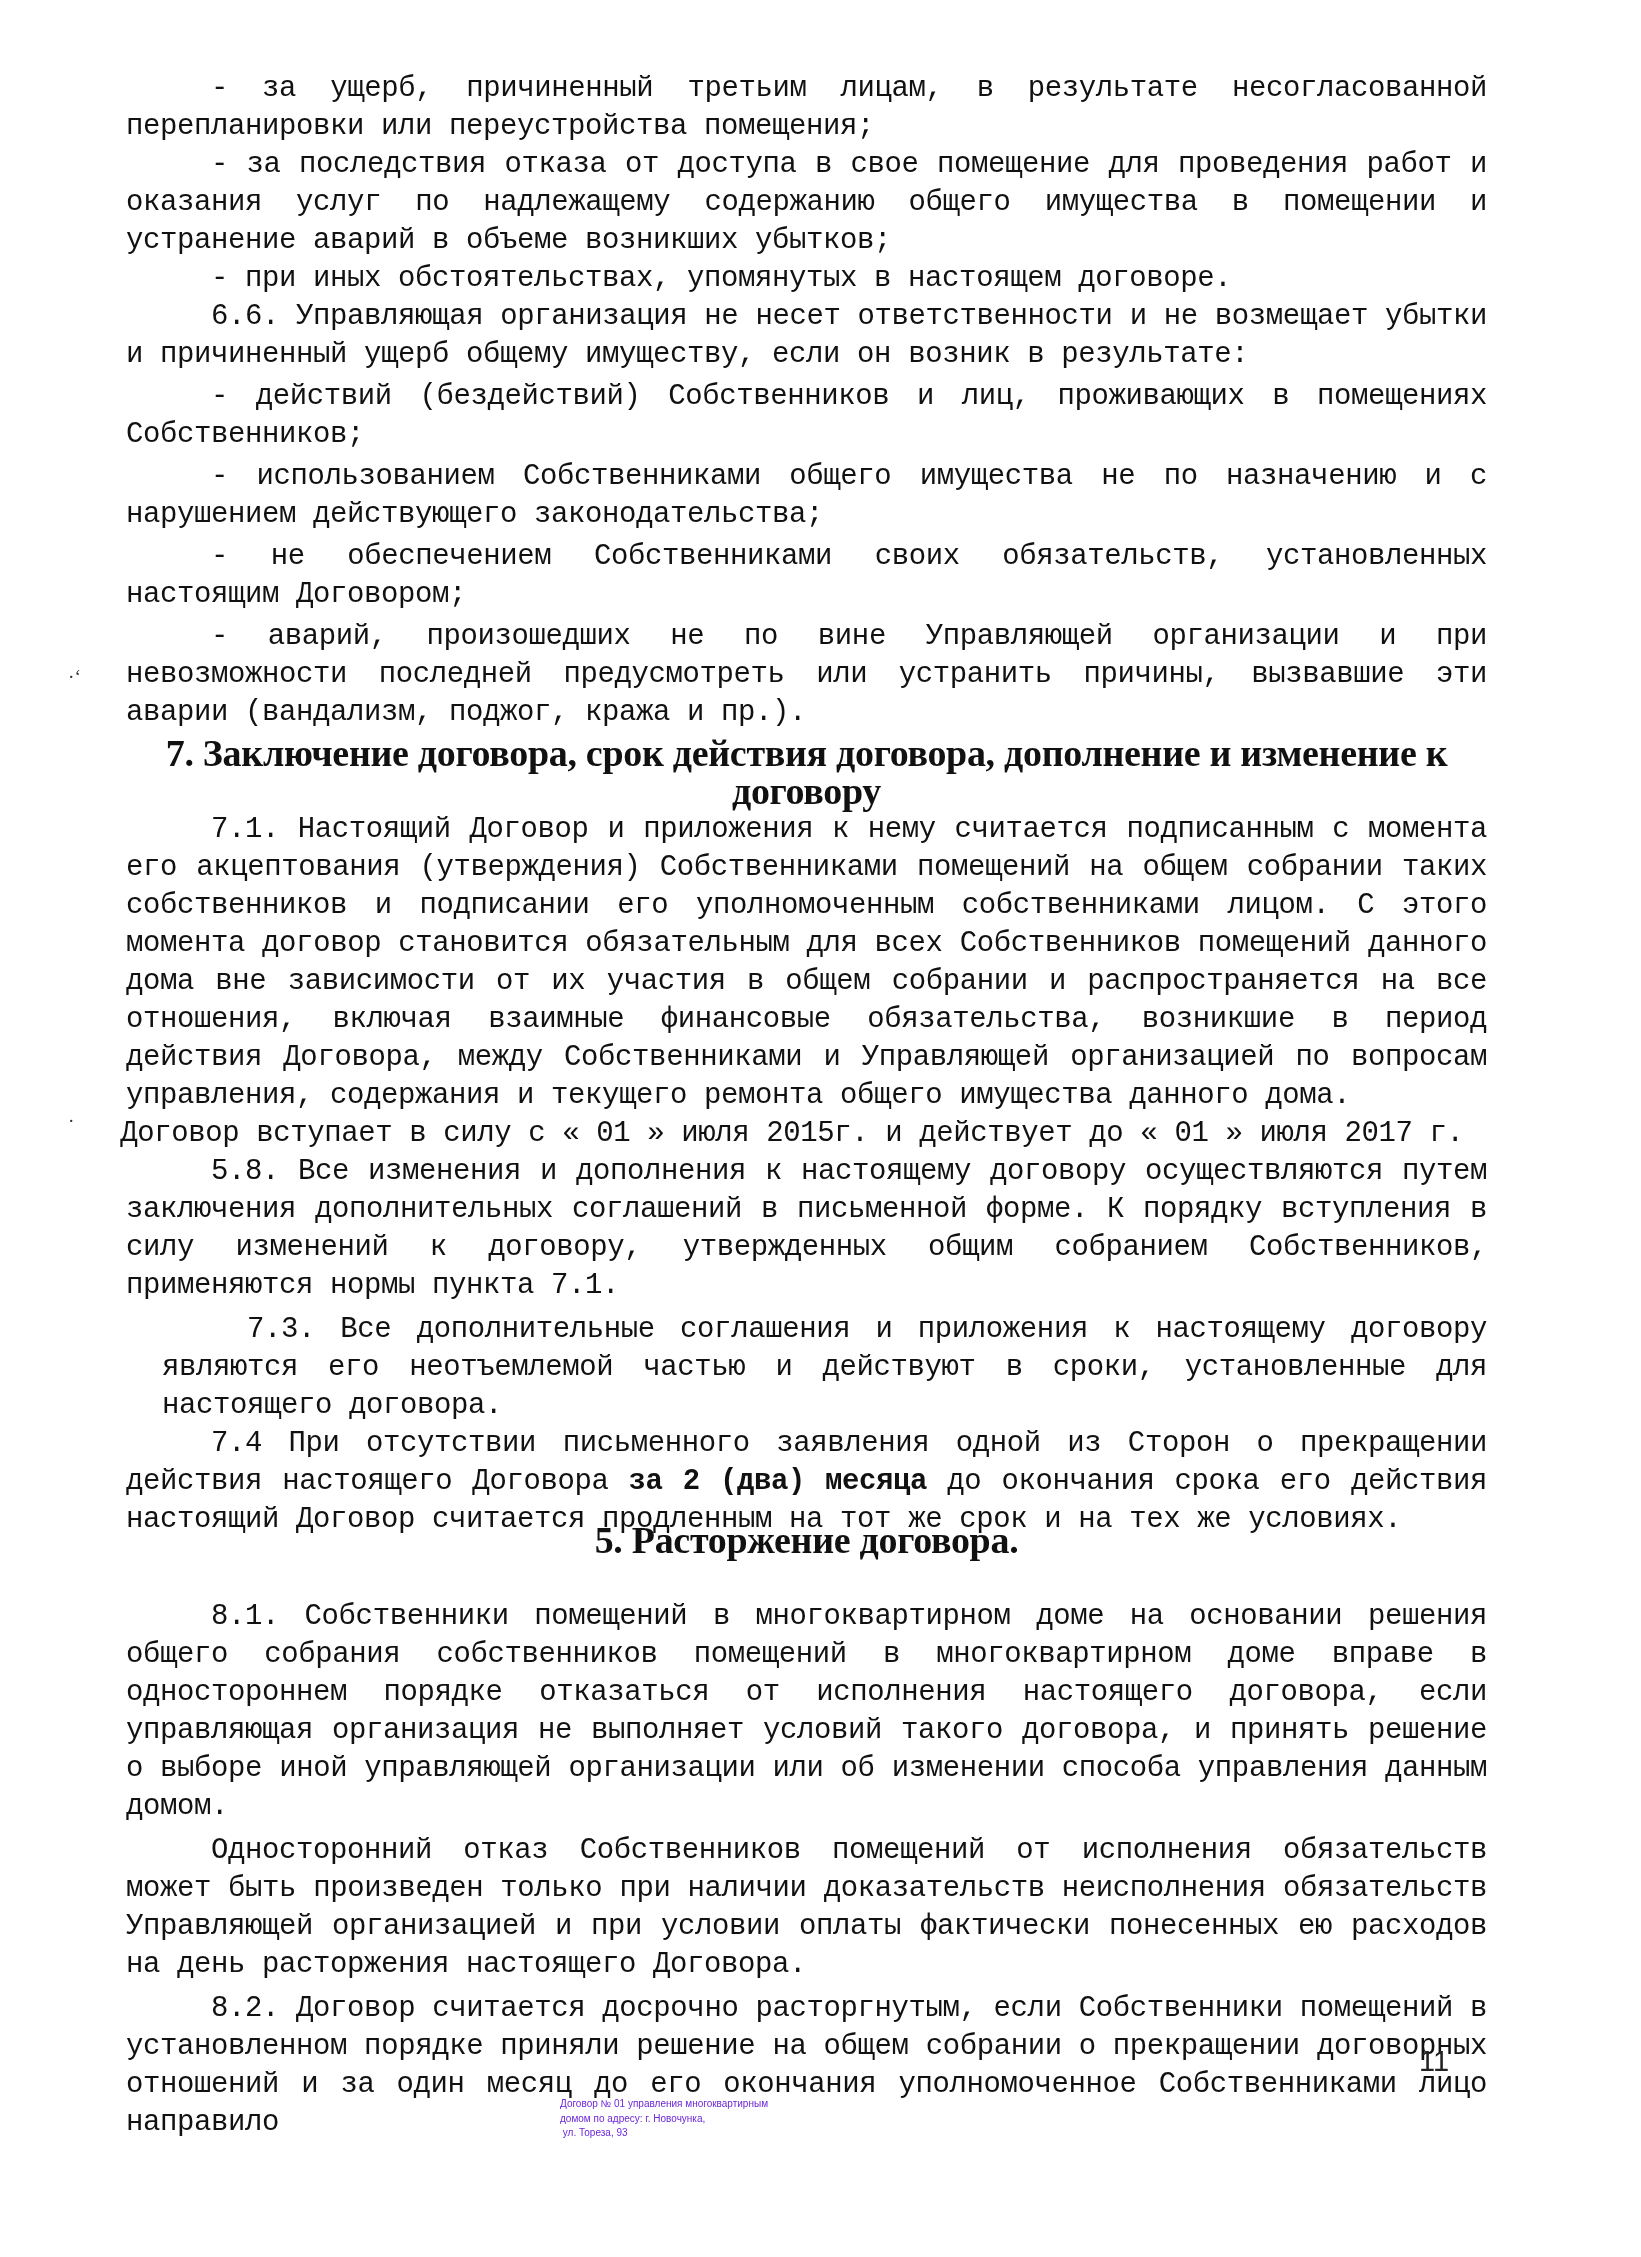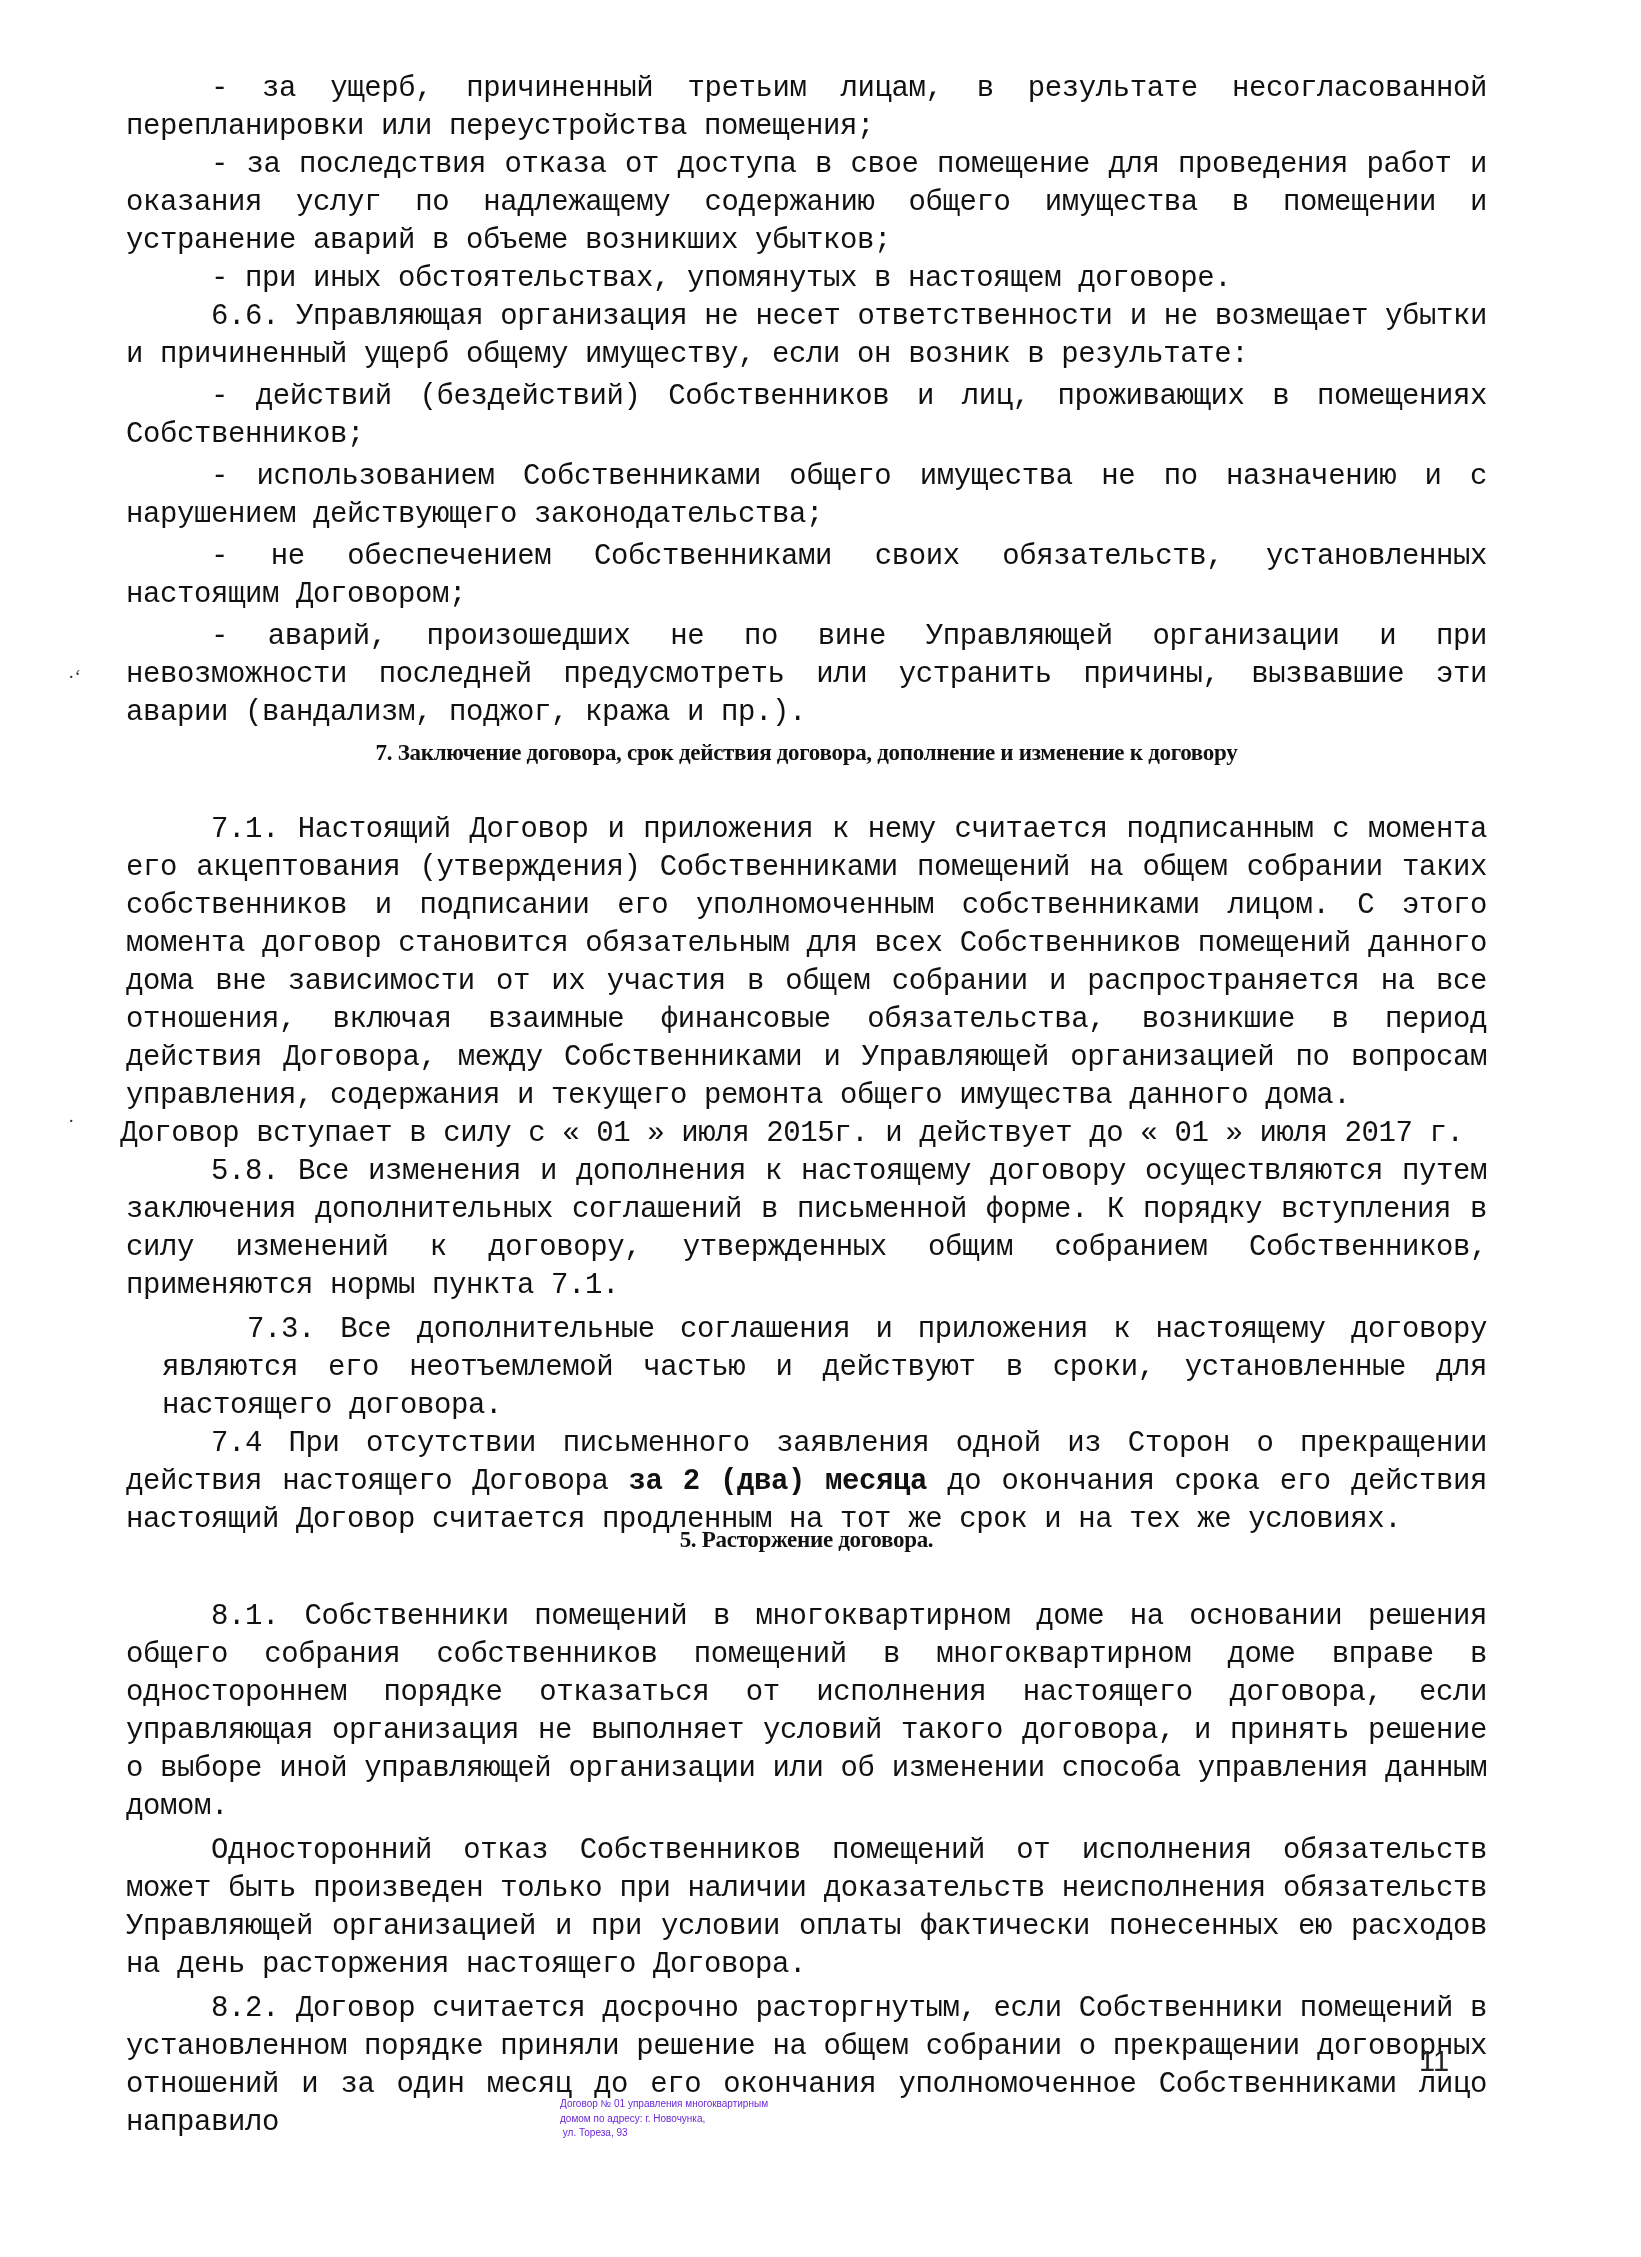--- a/index.html
+++ b/index.html
@@ -3,21 +3,21 @@
 <meta charset="utf-8">
 <style>
   html, body { margin: 0; padding: 0; background: #ffffff; }
   body { width: 1641px; height: 2257px; position: relative; overflow: hidden;
          font-family: "Liberation Serif", "DejaVu Serif", serif; color: #111; }
   .page { position: absolute; left: 0; top: 0; width: 1641px; height: 2257px; }
   .text { position: absolute; left: 126px; width: 1361px; font-size: 29px; line-height: 38px;
           text-align: justify; letter-spacing: -0.4px; }
   .p { margin: 0; text-indent: 0; font-family: Liberation Mono, monospace; }
   .ind { text-indent: 85px; }
-  .heading { font-weight: bold; text-align: center; margin: 0; font-size: 23px; letter-spacing: -0.3px; }
+  .heading { font-weight: bold; text-align: center; margin: 0; font-size: 38px; letter-spacing: -0.3px; }
   b.bold { font-weight: bold; }
   .margin-mark { position: absolute; font-size: 19.3px; color: #333; }
   .page-number { position: absolute; left: 1419px; top: 2045px; font-family: Liberation Sans, sans-serif;
                  font-size: 29px; color: #222; }
   .stamp { position: absolute; left: 560px; top: 2097px; font-family: Liberation Sans, sans-serif;
            font-size: 10px; line-height: 14.5px; color: #6d28d9; white-space: pre; }
 </style>
 </head>
 <body>
 

